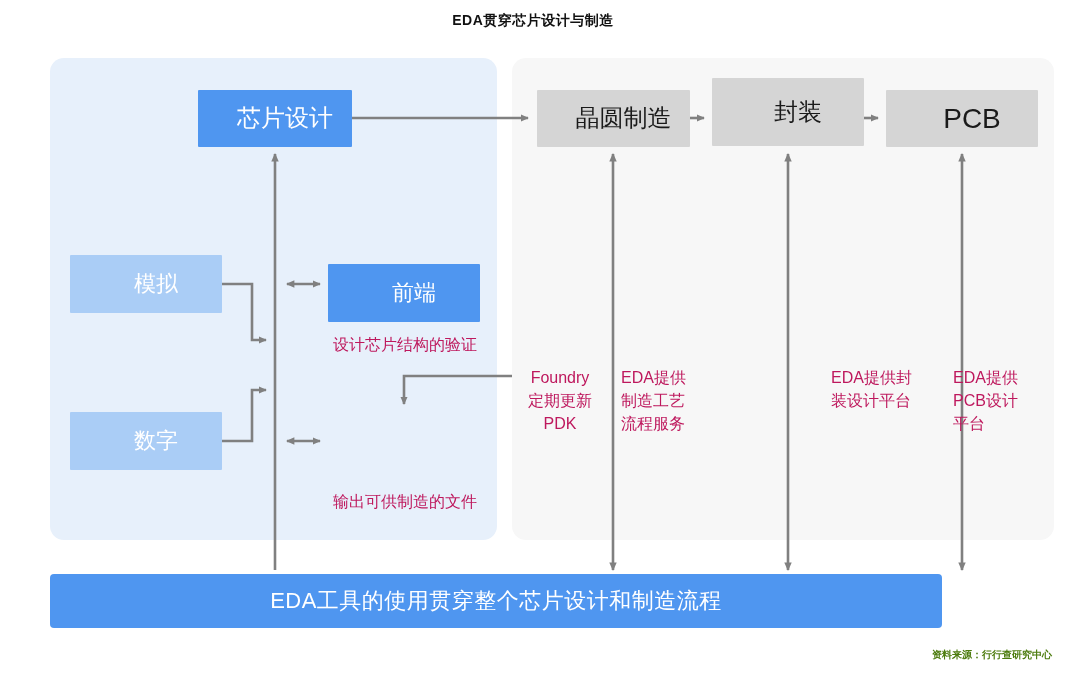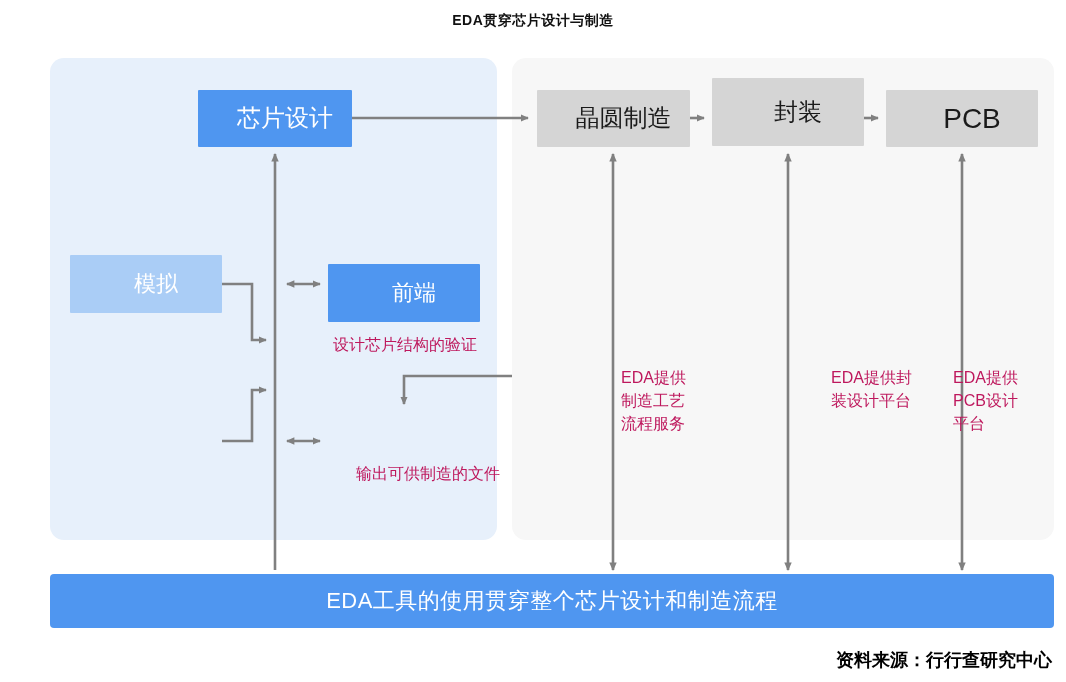--- a/index.html
+++ b/index.html
@@ -85,56 +85,56 @@
   #box-analog      { left: 70px;  top: 255px; width: 152px; height: 58px; font-size: 22px; }
   #box-digital     { left: 70px;  top: 412px; width: 152px; height: 58px; font-size: 22px; }
   #box-frontend    { left: 328px; top: 255px; width: 152px; height: 58px; font-size: 22px; margin-top: 9px; }
   #box-backend     { left: 328px; top: 412px; width: 152px; height: 58px; font-size: 22px; }
 
   
   .banner {
     position: absolute;
     left: 50px;
     top: 574px;
-    width: 1004px;
+    width: 892px;
     height: 54px;
     background: #4f96f0;
     border-radius: 4px;
     display: flex;
     align-items: center;
     justify-content: center;
     color: #ffffff;
     font-size: 22px;
     letter-spacing: 0.5px;
   }
 
   
   .caption {
     position: absolute;
     color: #be185d;
     font-size: 16px;
     line-height: 1.45;
     white-space: pre-line;
   }
   #cap-frontend { left: 310px; top: 333px; width: 190px; text-align: center; }
-  #cap-backend  { left: 310px; top: 462px; width: 190px; text-align: right; }
+  #cap-backend  { left: 310px; top: 490px; width: 190px; text-align: center; }
 
   #cap-foundry  { left: 517px; top: 366px; width: 86px;  text-align: center; }
   #cap-wafer    { left: 621px; top: 366px; width: 92px;  text-align: left; }
   #cap-package  { left: 791px; top: 366px; width: 102px; text-align: left; padding-left: 40px; }
   #cap-pcb      { left: 953px; top: 366px; width: 86px;  text-align: left; }
 
   
   .source {
     position: absolute;
     right: 14px;
     top: 648px;
-    font-size: 18px;
+    font-size: 10px;
     font-weight: bold;
-    color: #000000;
+    color: #4d7c0f;
   }
 
   
   #wires {
     position: absolute;
     left: 0; top: 0;
     width: 1066px;
     height: 682px;
     pointer-events: none;
   }
@@ -181,30 +181,34 @@
 
       <path d="M613,570 L613,154" marker-end="url(#ah)" marker-start="url(#ah-start)"></path>
       <path d="M788,570 L788,154" marker-end="url(#ah)" marker-start="url(#ah-start)"></path>
       <path d="M962,570 L962,154" marker-end="url(#ah)" marker-start="url(#ah-start)"></path>
     </g>
   </svg>
 
   <div id="box-chip-design" class="box box-blue-strong">芯片设计</div>
 
   <div id="box-analog" class="box box-blue-light">模拟</div>
+  <div id="box-digital" class="box box-blue-light">数字</div>
 
   <div id="box-frontend" class="box box-blue-strong">前端</div>
 
   <div id="cap-frontend" class="caption">设计芯片结构的验证</div>
   <div id="cap-backend" class="caption">输出可供制造的文件</div>
 
   <div id="box-wafer" class="box box-gray">晶圆制造</div>
   <div id="box-package" class="box box-gray">封装</div>
   <div id="box-pcb" class="box box-gray">PCB</div>
 
+  <div id="cap-foundry" class="caption">Foundry
+定期更新
+PDK</div>
   <div id="cap-wafer" class="caption">EDA提供
 制造工艺
 流程服务</div>
   <div id="cap-package" class="caption">EDA提供封
 装设计平台</div>
   <div id="cap-pcb" class="caption">EDA提供
 PCB设计
 平台</div>
 
   <div class="banner">EDA工具的使用贯穿整个芯片设计和制造流程</div>

